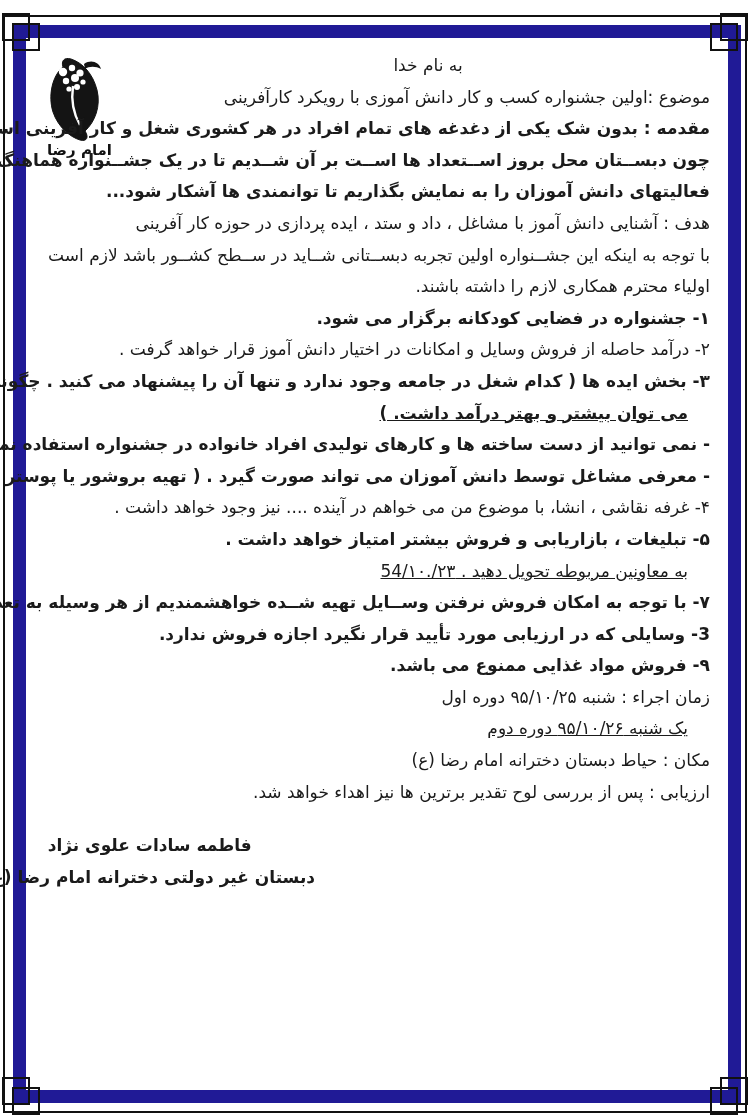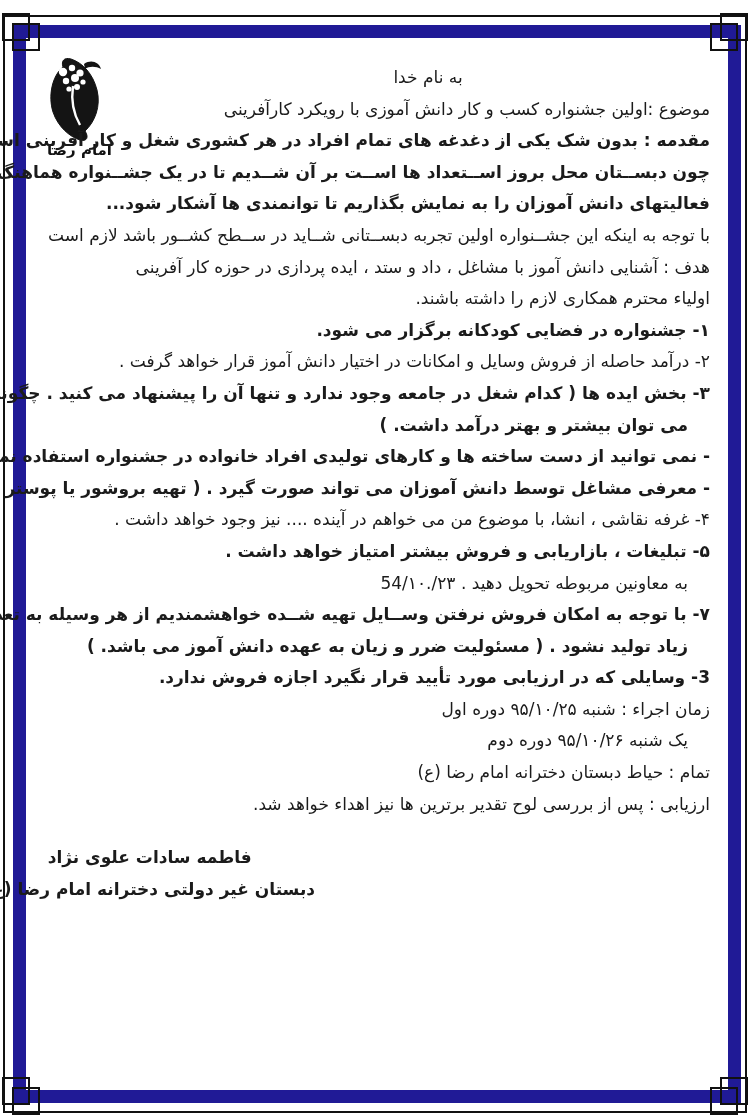--- a/index.html
+++ b/index.html
@@ -31,27 +31,27 @@
   .knot.br1{right:2px;bottom:12px;}.knot.br2{right:12px;bottom:2px;}
   
   .logo{position:absolute;left:38px;top:56px;width:74px;text-align:right;}
   .logo svg{display:block;margin:0 auto;}
   .logo-callig{
     font-weight:bold;font-size:15px;line-height:16px;color:#111;
     transform:scaleY(0.95);direction:rtl;white-space:nowrap;
   }
   
   .content{
-    position:absolute;right:40px;left:40px;top:62px;
+    position:absolute;right:40px;left:40px;top:50px;
     direction:rtl;text-align:right;
     font-size:17px;line-height:31.6px;
   }
   .line{white-space:nowrap;}
   .b{font-weight:bold;}
-  .ind{padding-right:22px;}
+  .ind{padding-right:22px;text-decoration:underline;}
   .bismillah{text-align:center;padding-left:106px;white-space:nowrap;}
   .signature{
     margin-top:22px;margin-right:395px;width:fit-content;
     text-align:center;font-weight:bold;white-space:nowrap;
   }
 </style>
 </head>
 <body>
 
 <div class="page">
@@ -85,38 +85,38 @@
     <div class="logo-callig">امام رضا</div>
   </div>
 
   <div class="content">
     <div class="line bismillah">به نام خدا</div>
     <div class="line">موضوع  :اولین جشنواره کسب و کار دانش آموزی با رویکرد کارآفرینی</div>
 
     <div class="line b">مقدمه : بدون شک یکی از دغدغه های تمام افراد در هر کشوری شغل و کار آفرینی است و</div>
     <div class="line b">چون دبســتان محل بروز اســتعداد ها اســت بر آن شــدیم تا در یک جشــنواره هماهنگ</div>
     <div class="line b">فعالیتهای دانش آموزان را به نمایش بگذاریم تا توانمندی ها آشکار شود...</div>
+    <div class="line">هدف : آشنایی دانش آموز با مشاغل ، داد و ستد ، ایده پردازی در حوزه کار آفرینی</div>
     <div class="line">با توجه به اینکه این جشــنواره اولین تجربه دبســتانی شــاید در ســطح کشــور باشد لازم است</div>
-    <div class="line">هدف : آشنایی دانش آموز با مشاغل ، داد و ستد ، ایده پردازی در حوزه کار آفرینی</div>
     <div class="line">اولیاء محترم همکاری لازم را داشته باشند.</div>
     <div class="line b">۱-  جشنواره در فضایی کودکانه برگزار می شود.</div>
     <div class="line">۲-  درآمد حاصله از فروش وسایل و امکانات در اختیار دانش آموز قرار خواهد گرفت .</div>
     <div class="line b">۳- بخش ایده ها ( کدام شغل در جامعه وجود ندارد و تنها آن را پیشنهاد می کنید . چگونه</div>
     <div class="line b ind">می توان بیشتر و بهتر درآمد داشت. )</div>
     <div class="line b">- نمی توانید از دست ساخته ها و کارهای تولیدی افراد خانواده در جشنواره استفاده نمایید.</div>
     <div class="line b">- معرفی مشاغل توسط دانش آموزان می تواند صورت گیرد . ( تهیه بروشور یا پوستر )</div>
     <div class="line">۴-  غرفه نقاشی ، انشا، با موضوع من می خواهم در آینده .... نیز وجود خواهد داشت .</div>
     <div class="line b">۵-  تبلیغات ، بازاریابی و فروش بیشتر امتیاز خواهد داشت .</div>
     <div class="line ind">به معاونین مربوطه تحویل دهید . ‪54/۱۰./۲۳‬</div>
     <div class="line b">۷- با توجه به امکان فروش نرفتن وســایل تهیه شــده خواهشمندیم از هر وسیله به تعداد</div>
-    <div class="line b ind">زیاد تولید نشود . ( مسئولیت ضرر و زیان به عهده دانش آموز می باشد. )</div>
     <div class="line b">3-  وسایلی که در ارزیابی مورد تأیید قرار نگیرد اجازه فروش ندارد.</div>
+    <div class="line b">۹-  فروش مواد غذایی ممنوع می باشد.</div>
     <div class="line">زمان اجراء : شنبه ‪۹۵/۱۰/۲۵‬  دوره اول</div>
     <div class="line ind">یک شنبه ‪۹۵/۱۰/۲۶‬ دوره دوم</div>
-    <div class="line">تمام : حیاط دبستان دخترانه امام رضا (ع)</div>
+    <div class="line">مکان : حیاط دبستان دخترانه امام رضا (ع)</div>
     <div class="line">ارزیابی  : پس از بررسی لوح تقدیر برترین ها نیز اهداء خواهد شد.</div>
 
     <div class="signature">
       <div class="line">فاطمه سادات علوی نژاد</div>
       <div class="line">دبستان غیر دولتی دخترانه امام رضا (ع)</div>
     </div>
   </div>
 
 </div>
 

